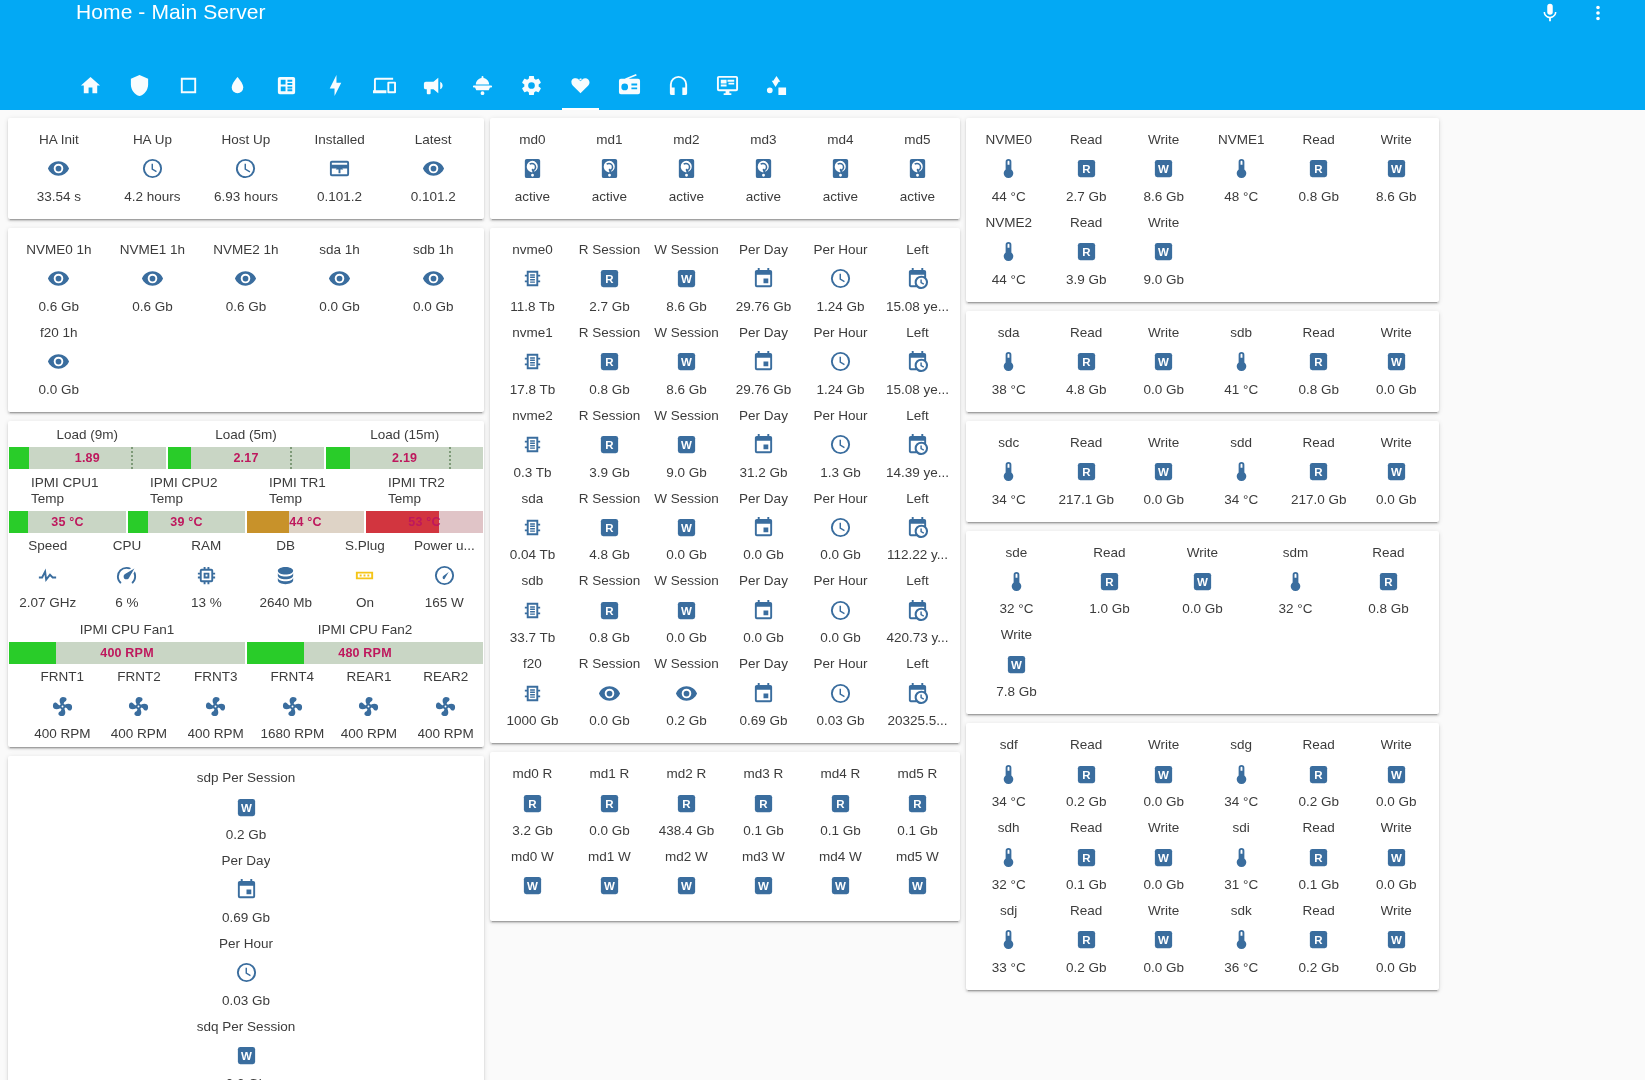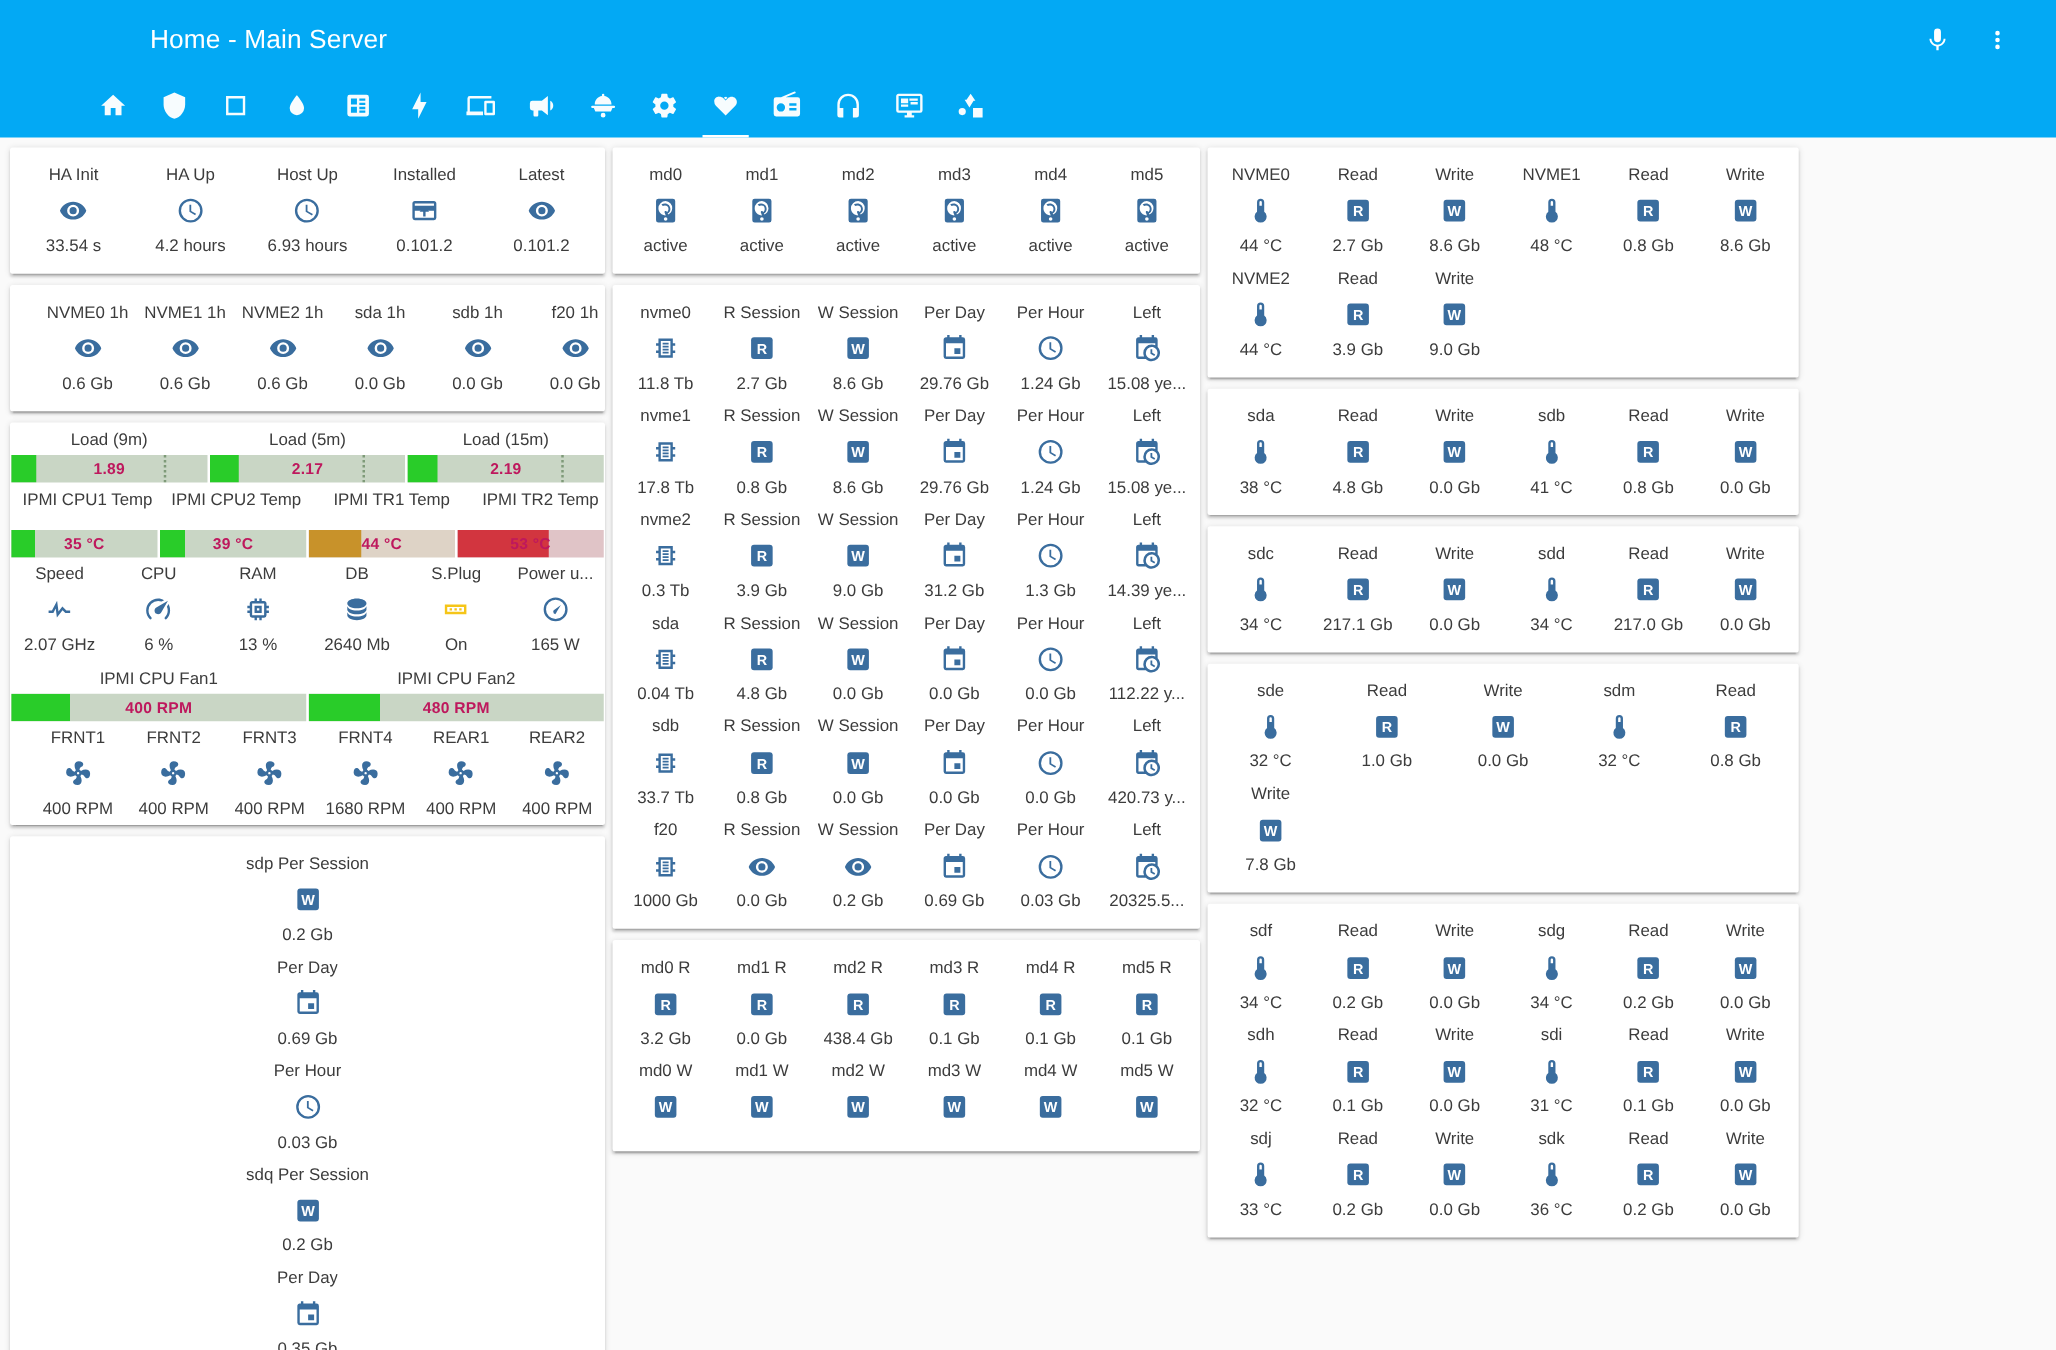--- a/index.html
+++ b/index.html
@@ -13,23 +13,22 @@
   
   .app-header {
     background: #03a9f4;
     color: #fff;
     height: 110px;
     position: relative;
   }
   .header-top {
     height: 64px;
     display: flex;
-    align-items: center;
+    align-items: flex-start;
     padding: 0 20px 0 76px;
-    margin-left: 44px;
   }
   .header-title {
     font-size: 21px;
     font-weight: 400;
     letter-spacing: .1px;
     flex: 1;
   }
   .header-actions { display: flex; align-items: center; gap: 22px; padding-right: 14px; }
   .hicon { width: 26px; height: 26px; display: flex; align-items: center; justify-content: center; cursor: pointer; }
   .hicon svg { width: 22px; height: 22px; fill: #fff; }
@@ -125,21 +124,21 @@
   
   .bar-row { display: flex; width: 100%; }
   .bar-item { flex: 1; min-width: 0; padding: 0 1px; }
   .bar-label {
     font-size: 13.5px;
     color: #3c3c3c;
     text-align: center;
     padding: 6px 4px 4px 4px;
     line-height: 1.2;
   }
-  .bar-label.two { min-height: 38px; text-align: right; padding-left: 6px; }
+  .bar-label.two { min-height: 38px; text-align: left; padding-left: 22px; }
   .bar-track {
     position: relative;
     height: 22px;
     background: #c9d6c5;
     overflow: hidden;
   }
   .bar-track.warn { background: #ded3c6; }
   .bar-track.crit { background: #e0c4c7; }
   .bar-fill { position: absolute; left: 0; top: 0; bottom: 0; background: #29cc29; }
   .bar-fill.warn { background: #c8922a; }
@@ -308,21 +307,21 @@
               <svg viewBox="0 0 24 24">
                 <path d="M12,9A3,3 0 0,0 9,12A3,3 0 0,0 12,15A3,3 0 0,0 15,12A3,3 0 0,0 12,9M12,17A5,5 0 0,1 7,12A5,5 0 0,1 12,7A5,5 0 0,1 17,12A5,5 0 0,1 12,17M12,4.5C7,4.5 2.73,7.61 1,12C2.73,16.39 7,19.5 12,19.5C17,19.5 21.27,16.39 23,12C21.27,7.61 17,4.5 12,4.5Z"></path>
               </svg>
             </div>
             <div class="gval">0.101.2</div>
           </div>
         </div>
     </div>
 
     <div class="card">
-      <div class="glance" id="g-disk_1h" style="grid-template-columns: repeat(6, 1fr); margin-left: 19px;">
+      <div class="glance" id="g-disk_1h" style="grid-template-columns: repeat(5, 1fr);">
           <div class="gcell">
             <div class="gname">NVME0 1h</div>
             <div class="gicon">
               <svg viewBox="0 0 24 24">
                 <path d="M12,9A3,3 0 0,0 9,12A3,3 0 0,0 12,15A3,3 0 0,0 15,12A3,3 0 0,0 12,9M12,17A5,5 0 0,1 7,12A5,5 0 0,1 12,7A5,5 0 0,1 17,12A5,5 0 0,1 12,17M12,4.5C7,4.5 2.73,7.61 1,12C2.73,16.39 7,19.5 12,19.5C17,19.5 21.27,16.39 23,12C21.27,7.61 17,4.5 12,4.5Z"></path>
               </svg>
             </div>
             <div class="gval">0.6 Gb</div>
           </div>
           <div class="gcell">

